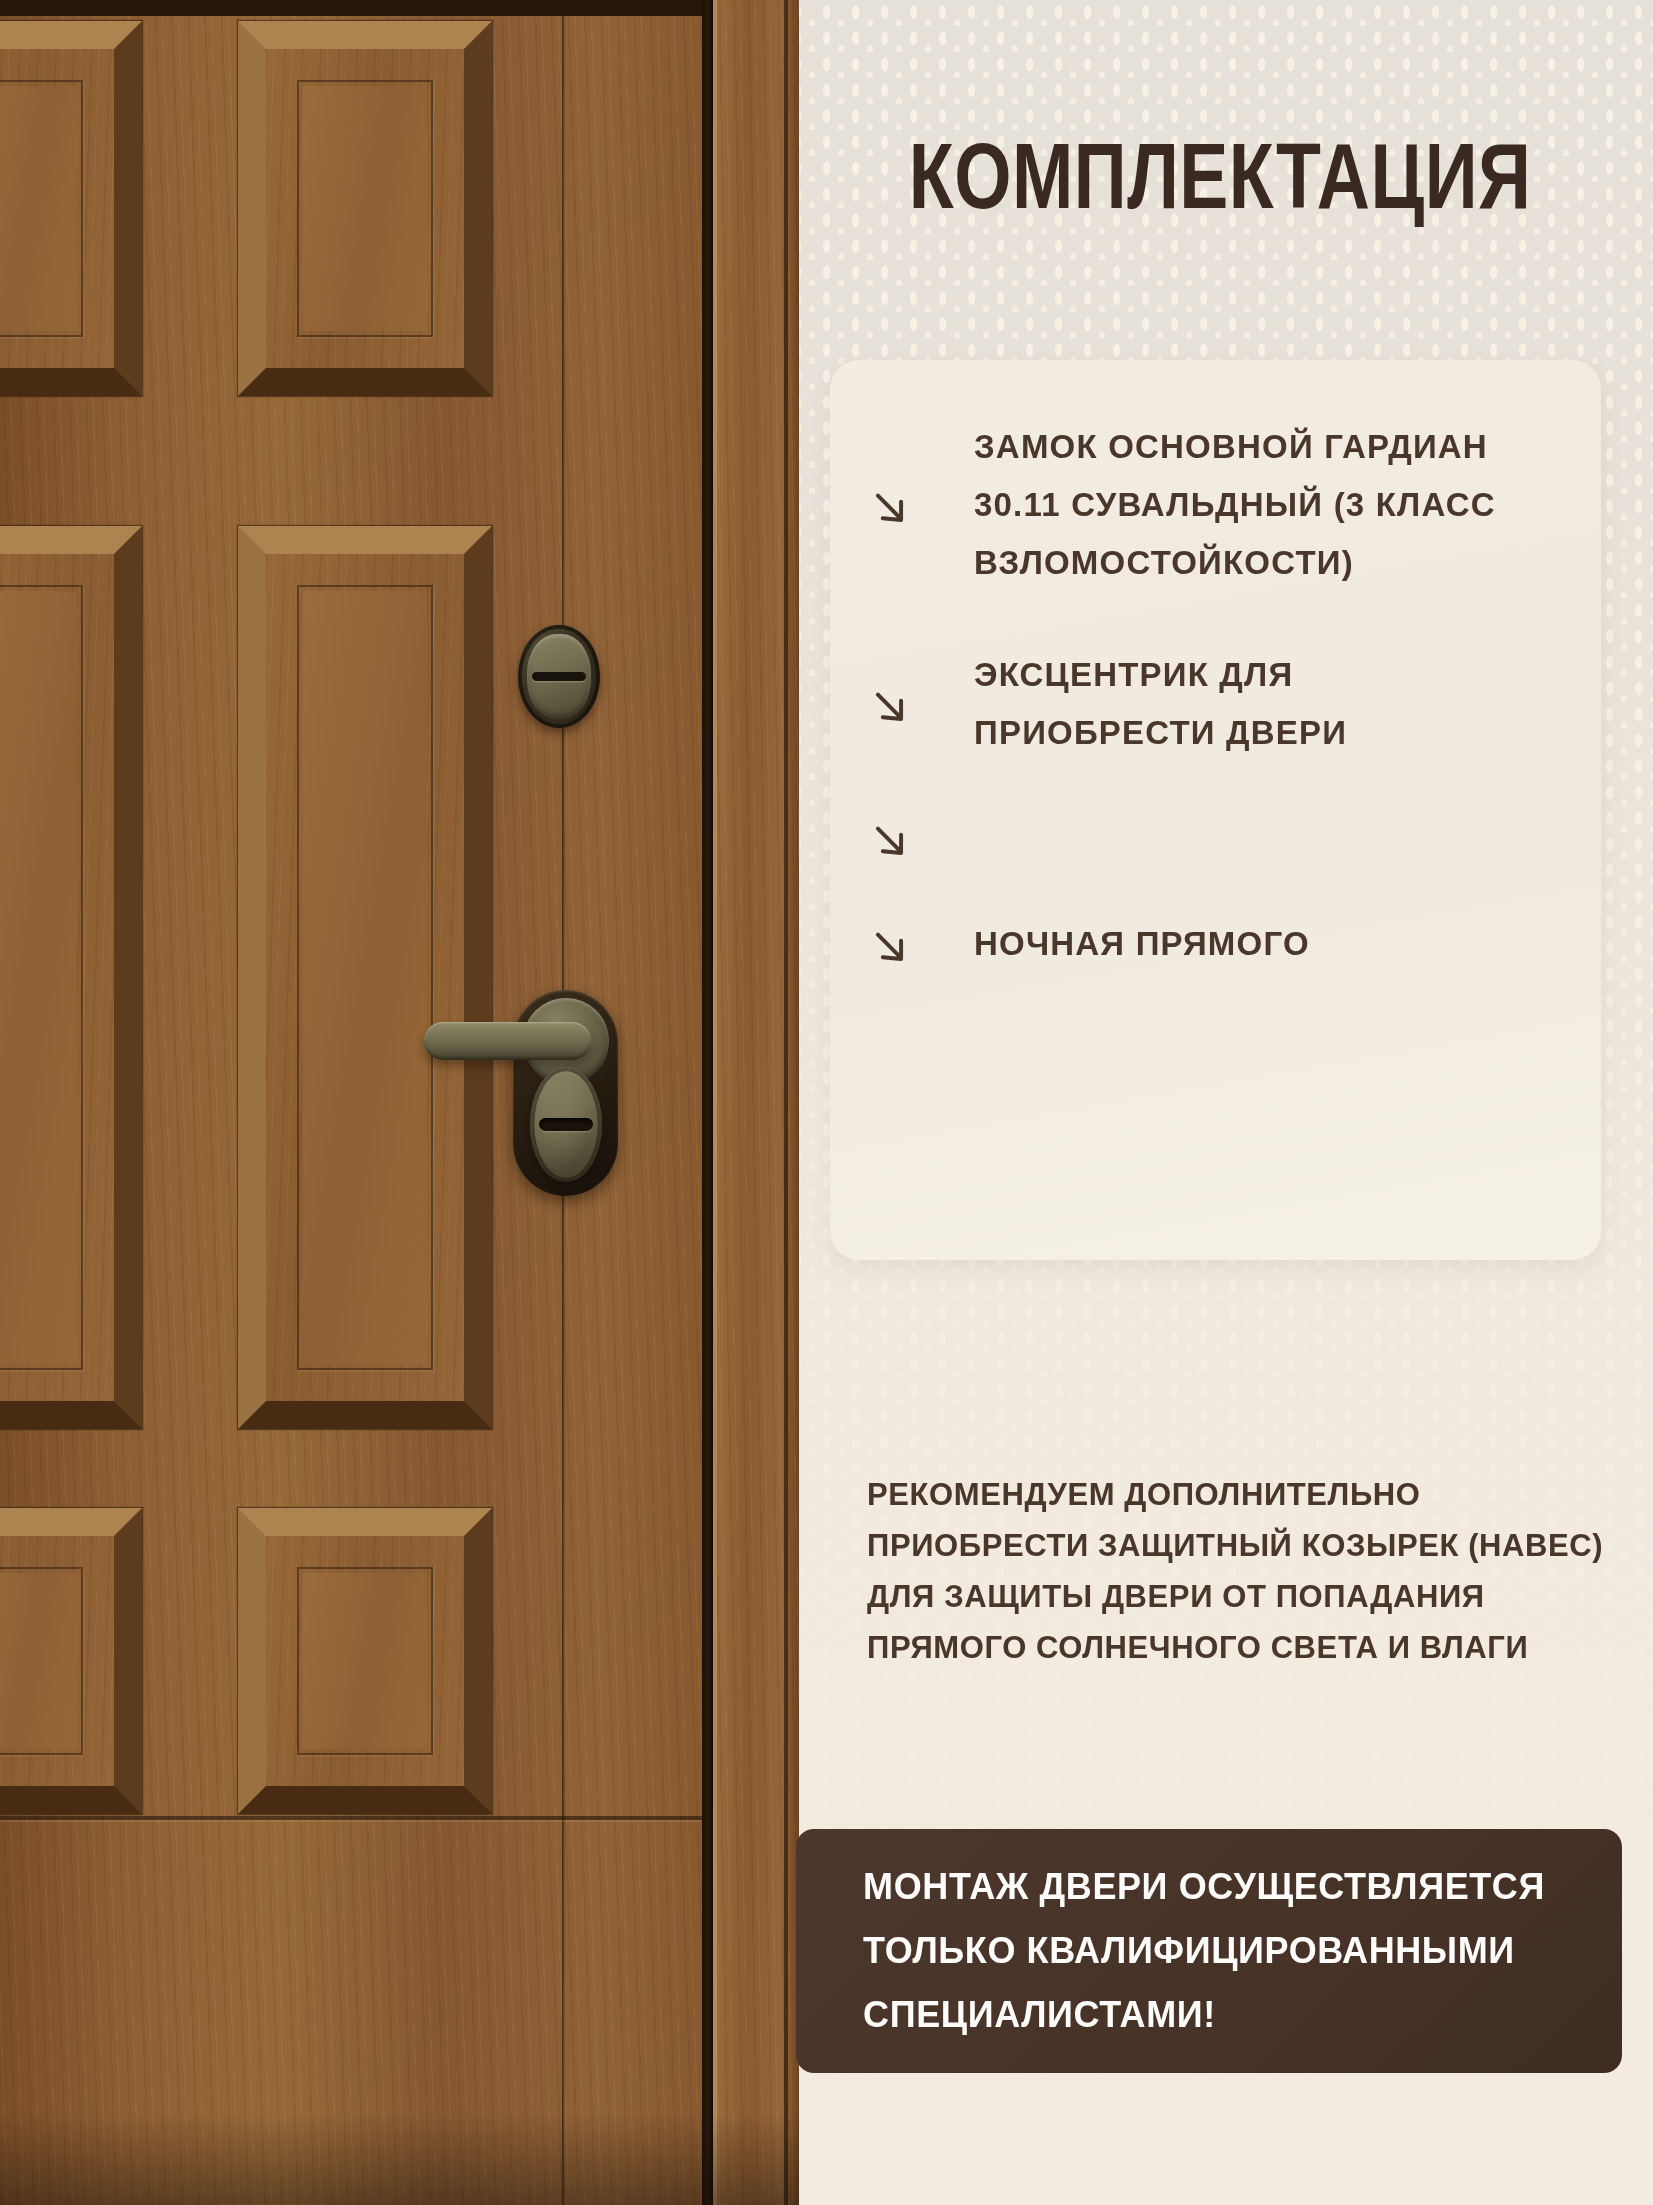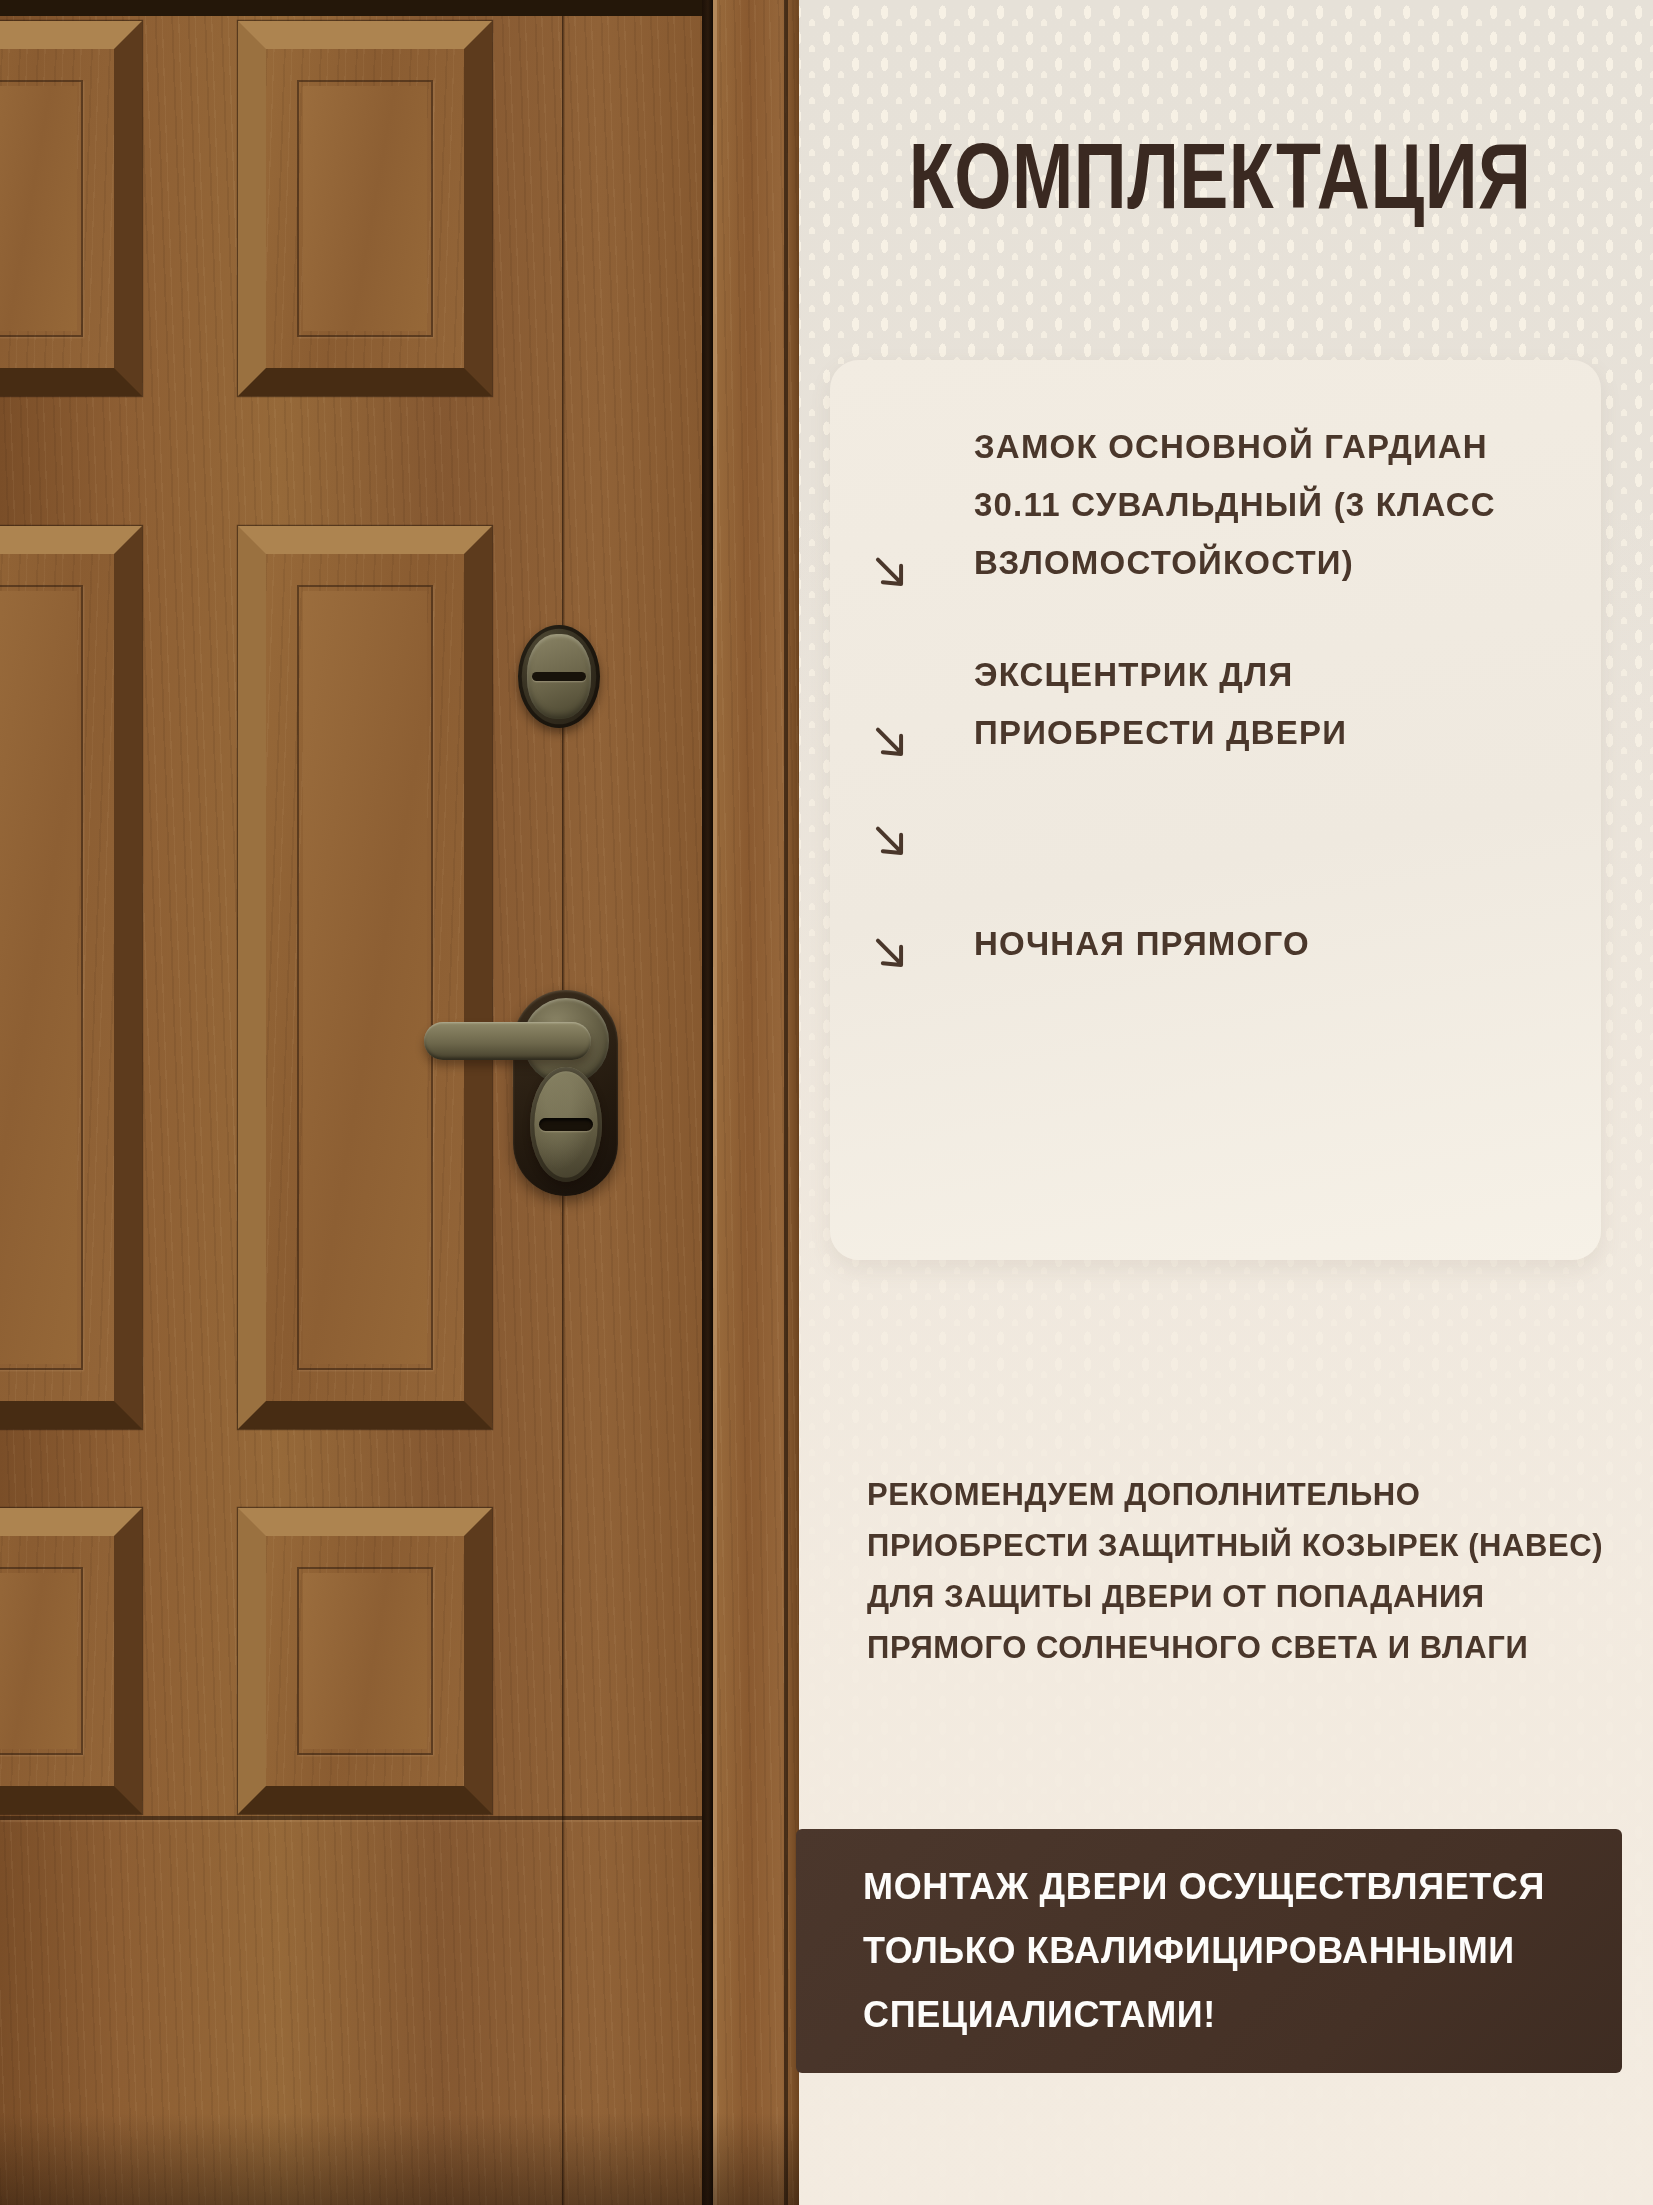--- a/index.html
+++ b/index.html
@@ -97,33 +97,33 @@
     position:absolute;left:0;top:127px;width:100%;margin:0;text-align:center;
     font-size:92px;line-height:98px;font-weight:700;letter-spacing:0.6px;color:#3a2921;
   }
   .title span{display:inline-block;transform:scaleX(0.8);transform-origin:center;}
   .card{
     position:absolute;left:37px;top:360px;width:771px;height:900px;border-radius:29px;
     background:linear-gradient(170deg,#f2ece2 0%,#efe9df 55%,#f6f1e7 100%);
     box-shadow:0 8.6px 21px rgba(120,100,80,.10);
     padding:58px 37px 0 40px;box-sizing:border-box;
   }
-  .item{display:flex;align-items:flex-end;margin-bottom:54px;}
+  .item{display:flex;align-items:center;margin-bottom:54px;}
   .item .arr{flex:0 0 39px;height:39px;margin-top:6.1px;margin-right:65px;}
   .item-text{
     white-space:pre-line;font-size:33px;line-height:58px;font-weight:700;
     letter-spacing:1.2px;color:#4a372b;
   }
   .note{
     position:absolute;left:58px;top:1453px;width:753px;margin:16px;
     white-space:pre-line;font-size:31px;line-height:51px;font-weight:700;
     letter-spacing:0.6px;color:#4a372b;
   }
   .banner{
-    position:absolute;left:3.1px;top:1829px;width:826px;height:244px;border-radius:6px;
+    position:absolute;left:3.1px;top:1829px;width:826px;height:244px;border-radius:18px;
     background:linear-gradient(135deg,#4b372c 0%,#453126 70%,#3e2c22 100%);
     display:flex;align-items:center;box-sizing:border-box;padding-left:67px;
   }
   .banner-text{
     white-space:pre-line;font-size:36px;line-height:64px;font-weight:700;
     letter-spacing:0.6px;color:#fdfcfa;
   }
 </style>
 </head>
 <body>

